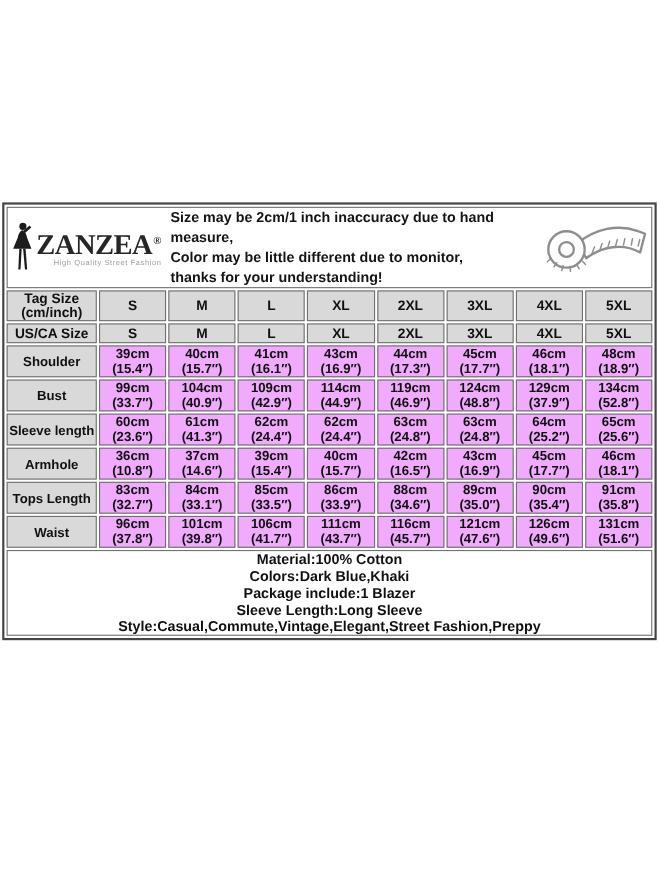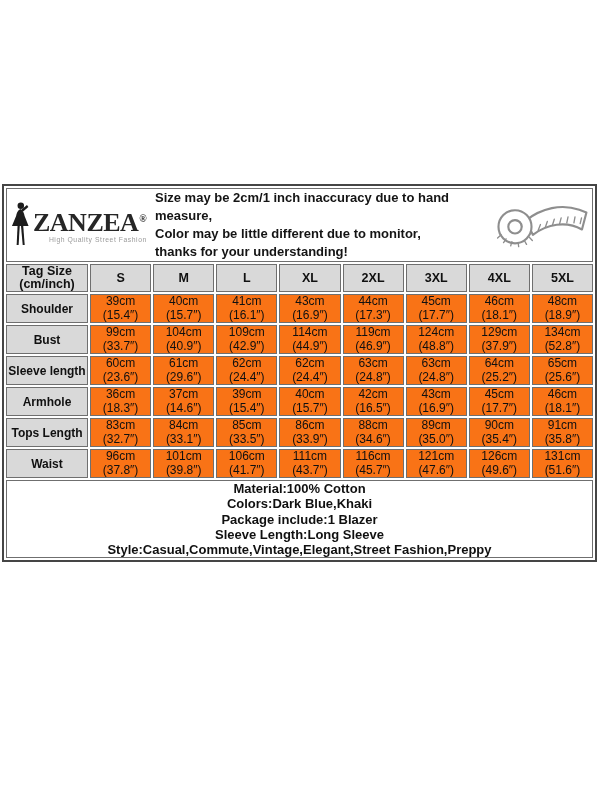--- a/index.html
+++ b/index.html
@@ -18,21 +18,21 @@
   table.chart td{
     border:1px solid #6f6f6f;text-align:center;vertical-align:middle;
     padding:0;overflow:hidden;
   }
   td.gray{background:#d9d9d9;}
   tr.size-row td{font-weight:bold;font-size:12.5px;height:16px;}
   tr.size-row.tall td{height:26px;text-align:center;}
   tr.size-row .two-line{line-height:13px;}
   tr.meas-row td{height:26px;}
   tr.meas-row td.label-cell{font-weight:bold;font-size:12px;}
-  tr.meas-row td.val-cell{font-size:12px;line-height:13.5px;font-weight:400;background:#f97316;}
+  tr.meas-row td.val-cell{font-size:12px;line-height:13.5px;font-weight:700;background:#f0abfc;}
 
   
   td.header-cell{height:53px;background:#fff;padding:2px 5px;}
   .hdr-flex{display:flex;align-items:center;justify-content:space-between;height:100%;}
   .logo{display:flex;align-items:center;gap:2px;width:148px;flex:0 0 auto;}
   .figure{flex:0 0 auto;}
   .brandtext{text-align:right;}
   .zz{
     font-family:"Liberation Serif",serif;font-weight:700;font-size:26px;
     line-height:24px;color:#262626;letter-spacing:-0.5px;white-space:nowrap;
@@ -112,20 +112,31 @@
           </td>
           <td class="gray">S</td>
           <td class="gray">M</td>
           <td class="gray">L</td>
           <td class="gray">XL</td>
           <td class="gray">2XL</td>
           <td class="gray">3XL</td>
           <td class="gray">4XL</td>
           <td class="gray">5XL</td>
         </tr>
+        <tr class="size-row">
+          <td class="gray label-cell">US/CA Size</td>
+          <td class="gray">S</td>
+          <td class="gray">M</td>
+          <td class="gray">L</td>
+          <td class="gray">XL</td>
+          <td class="gray">2XL</td>
+          <td class="gray">3XL</td>
+          <td class="gray">4XL</td>
+          <td class="gray">5XL</td>
+        </tr>
         <tr class="meas-row">
           <td class="gray label-cell">Shoulder</td>
           <td class="val-cell">
             <div>39cm</div>
             <div>(15.4″)</div>
           </td>
           <td class="val-cell">
             <div>40cm</div>
             <div>(15.7″)</div>
           </td>
@@ -190,21 +201,21 @@
           </td>
         </tr>
         <tr class="meas-row">
           <td class="gray label-cell">Sleeve length</td>
           <td class="val-cell">
             <div>60cm</div>
             <div>(23.6″)</div>
           </td>
           <td class="val-cell">
             <div>61cm</div>
-            <div>(29.6″)</div>
+            <div>(41.3″)</div>
           </td>
           <td class="val-cell">
             <div>62cm</div>
             <div>(24.4″)</div>
           </td>
           <td class="val-cell">
             <div>62cm</div>
             <div>(24.4″)</div>
           </td>
           <td class="val-cell">
@@ -221,21 +232,21 @@
           </td>
           <td class="val-cell">
             <div>65cm</div>
             <div>(25.6″)</div>
           </td>
         </tr>
         <tr class="meas-row">
           <td class="gray label-cell">Armhole</td>
           <td class="val-cell">
             <div>36cm</div>
-            <div>(18.3″)</div>
+            <div>(10.8″)</div>
           </td>
           <td class="val-cell">
             <div>37cm</div>
             <div>(14.6″)</div>
           </td>
           <td class="val-cell">
             <div>39cm</div>
             <div>(15.4″)</div>
           </td>
           <td class="val-cell">

